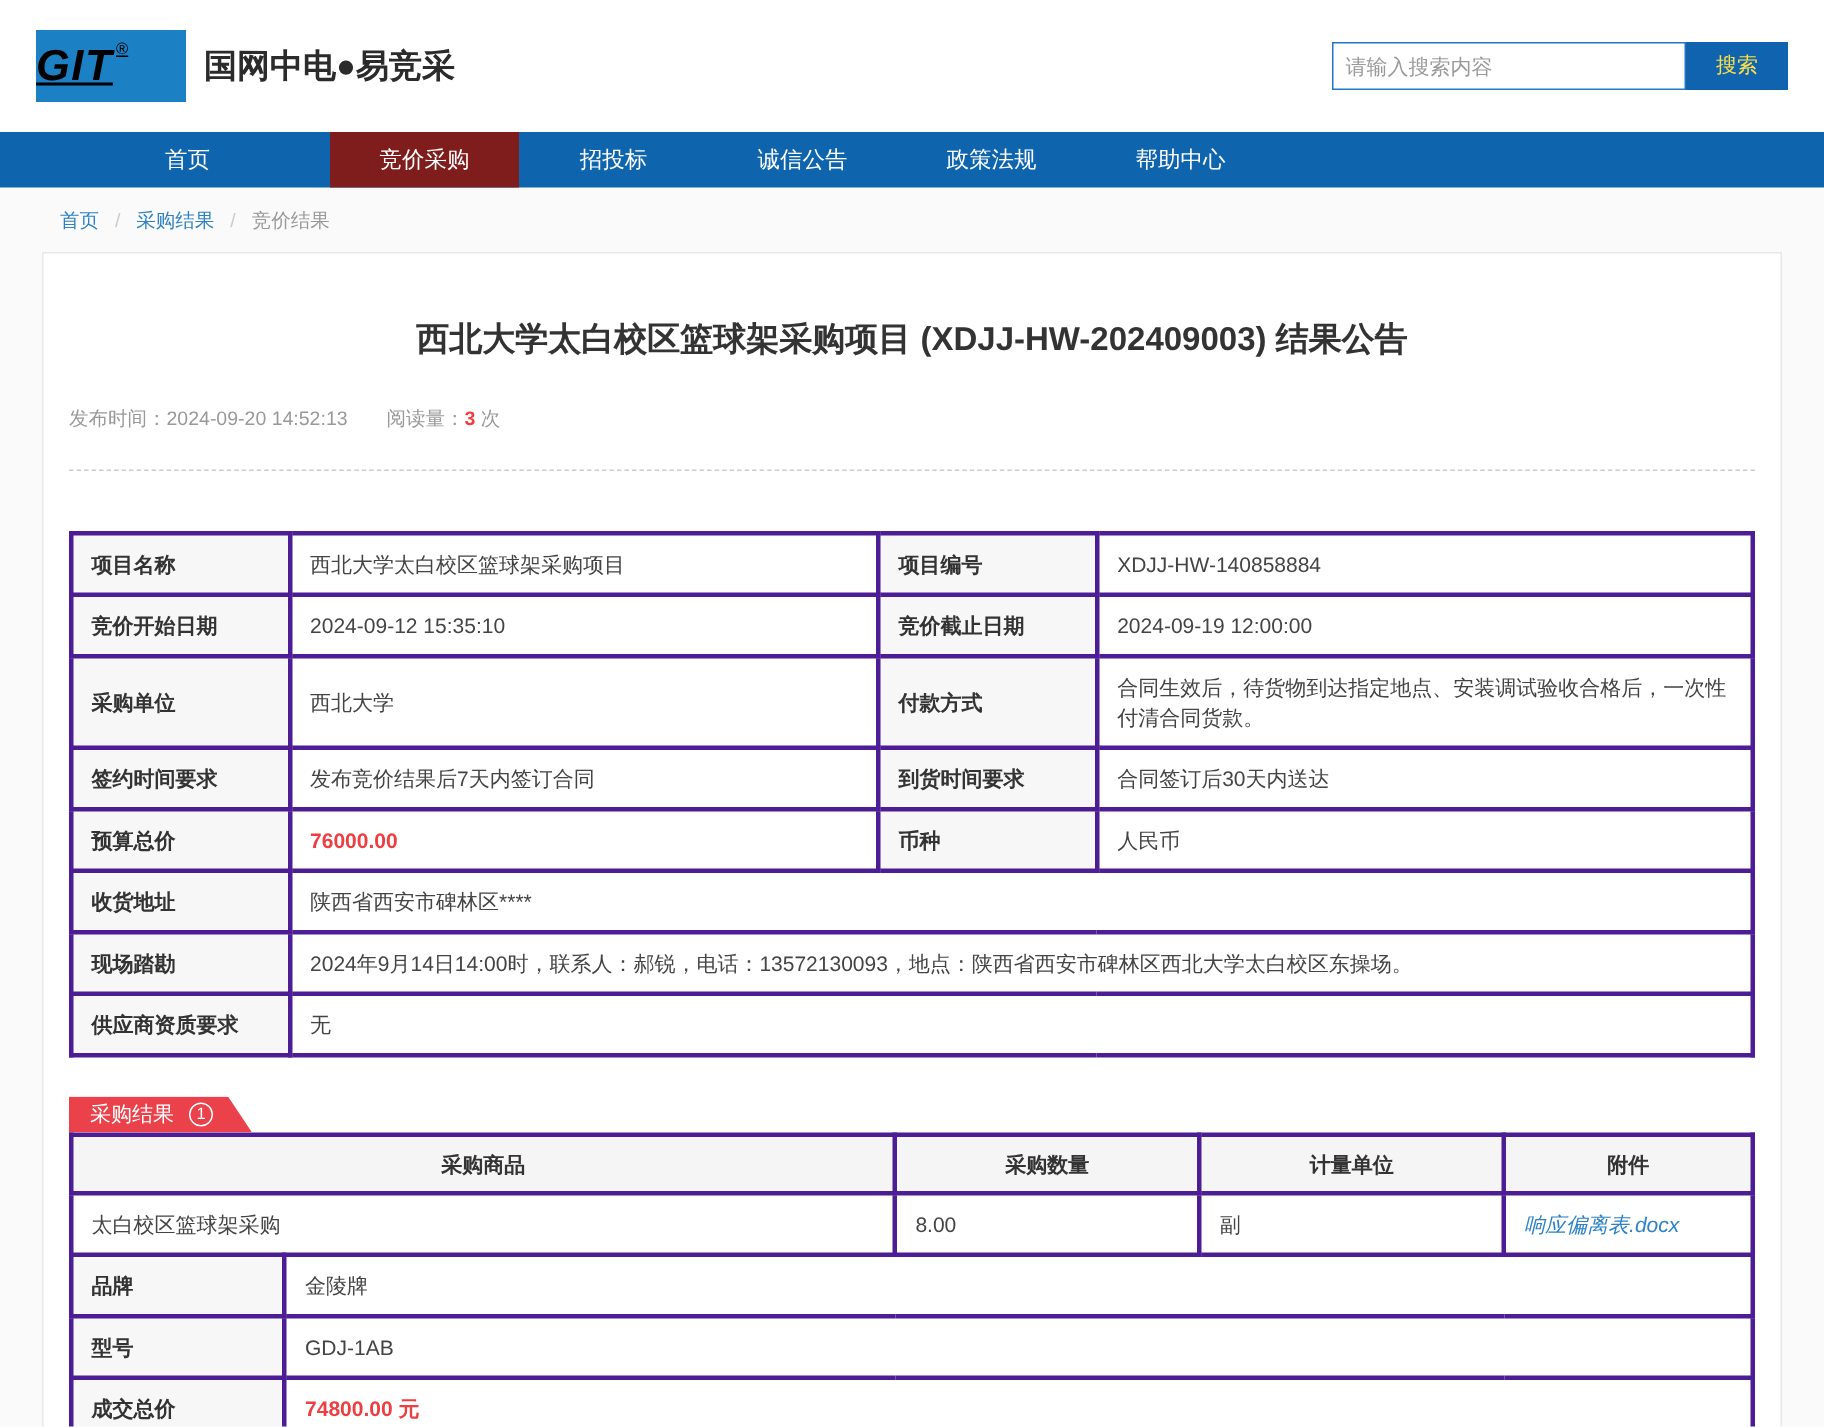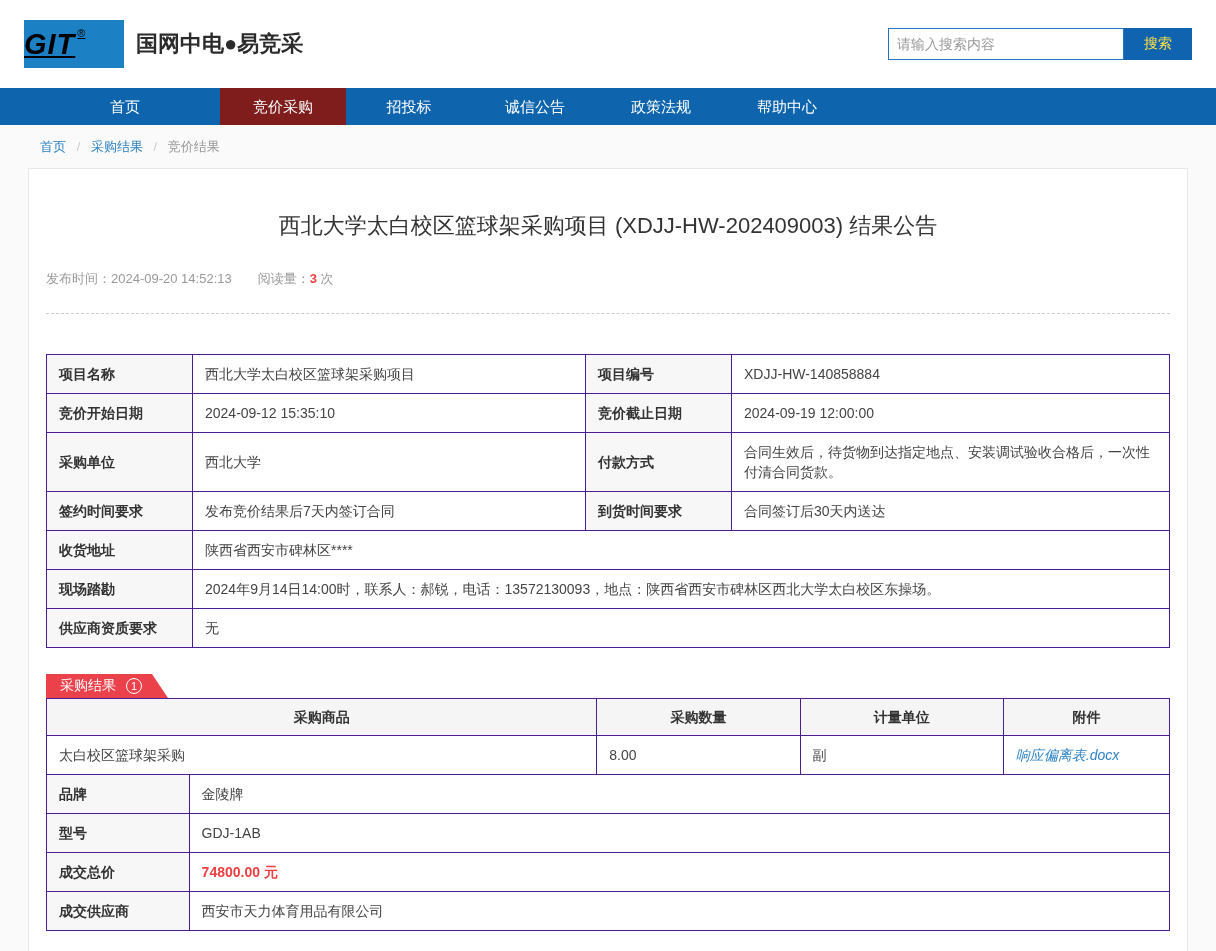--- a/index.html
+++ b/index.html
@@ -47,30 +47,30 @@
   .breadcrumb { padding: 13px 0 12px 40px; font-size: 13px; }
   .bc-link { color: #2e82c4; cursor: pointer; }
   .bc-sep { color: #ccc; margin: 0 7px; }
   .bc-current { color: #999; }
 
   
   .card {
     margin: 0 28px; background: #fff; border: 1px solid #e8e8e8;
     padding: 0 17px 40px; min-height: 790px;
   }
-  .article-title { padding-top: 42px; text-align: center; font-size: 22px; font-weight: normal; color: #333; }
+  .article-title { padding-top: 42px; text-align: center; font-size: 22px; font-weight: bold; color: #333; }
   .article-meta { margin-top: 29px; text-align: left; font-size: 13px; color: #999; }
   .meta-gap { display: inline-block; width: 26px; }
   .red { color: #ee3e41; font-weight: bold; }
   .divider { border-bottom: 1px dashed #ccc; margin-top: 25px; }
 
   
   table { width: 100%; border-collapse: collapse; font-size: 14px; table-layout: fixed; }
   table.info { margin-top: 40px; }
-  td, th { border: 1px solid #4c1d95; padding: 9px 12px; line-height: 20px; color: #444; vertical-align: middle; }
+  td, th { border: 3px solid #4c1d95; padding: 9px 12px; line-height: 20px; color: #444; vertical-align: middle; }
   td.lbl { background: #f7f7f7; font-weight: bold; color: #333; }
   th { background: #f5f5f5; text-align: center; font-weight: bold; color: #333; padding: 8px 12px; }
 
   
   .badge {
     margin-top: 26px; display: inline-flex; align-items: center;
     background: #ea414b; color: #fff; font-size: 14px; height: 24px;
     padding: 0 26px 0 14px;
     clip-path: polygon(0 0, calc(100% - 16px) 0, 100% 100%, 0 100%);
   }
@@ -147,20 +147,26 @@
       <td class="lbl">采购单位</td>
       <td>西北大学</td>
       <td class="lbl">付款方式</td>
       <td>合同生效后，待货物到达指定地点、安装调试验收合格后，一次性付清合同货款。</td>
     </tr>
     <tr>
       <td class="lbl">签约时间要求</td>
       <td>发布竞价结果后7天内签订合同</td>
       <td class="lbl">到货时间要求</td>
       <td>合同签订后30天内送达</td>
+    </tr>
+    <tr>
+      <td class="lbl">预算总价</td>
+      <td class="red">76000.00</td>
+      <td class="lbl">币种</td>
+      <td>人民币</td>
     </tr>
     <tr>
       <td class="lbl">收货地址</td>
       <td colspan="3">陕西省西安市碑林区****</td>
     </tr>
     <tr>
       <td class="lbl">现场踏勘</td>
       <td colspan="3">2024年9月14日14:00时，联系人：郝锐，电话：13572130093，地点：陕西省西安市碑林区西北大学太白校区东操场。</td>
     </tr>
     <tr>

